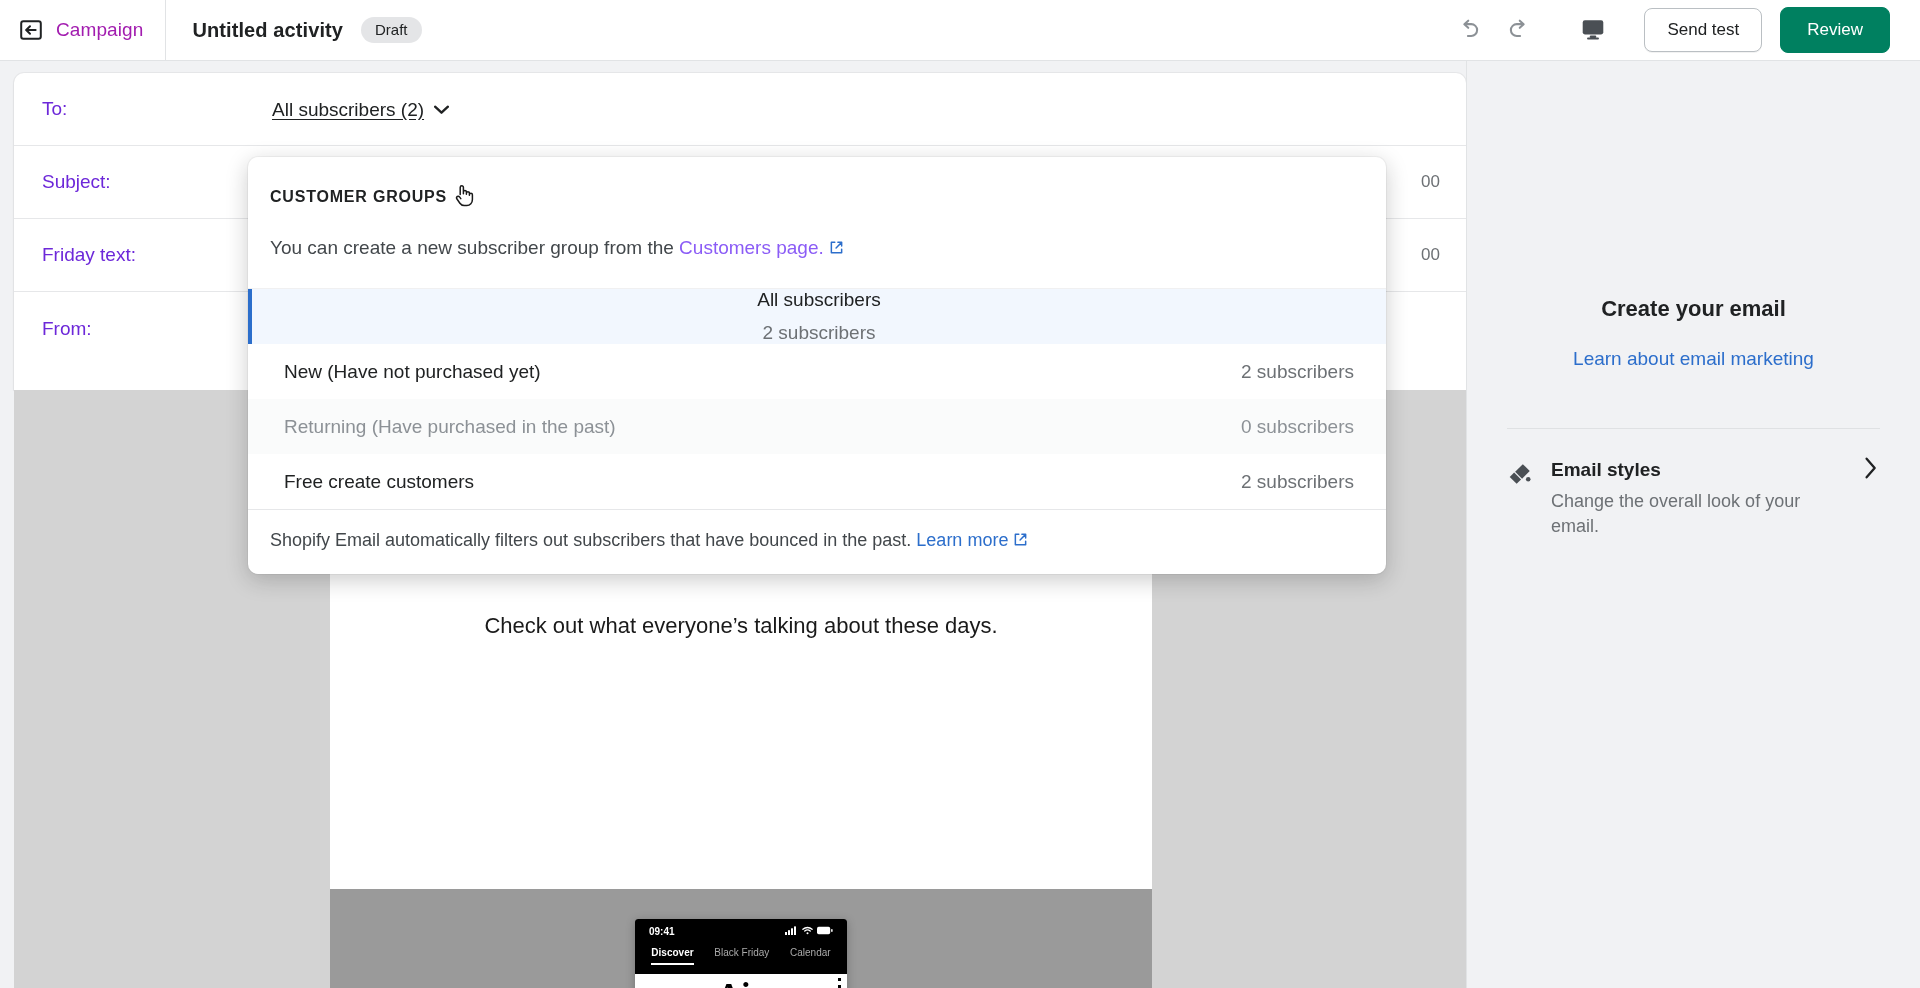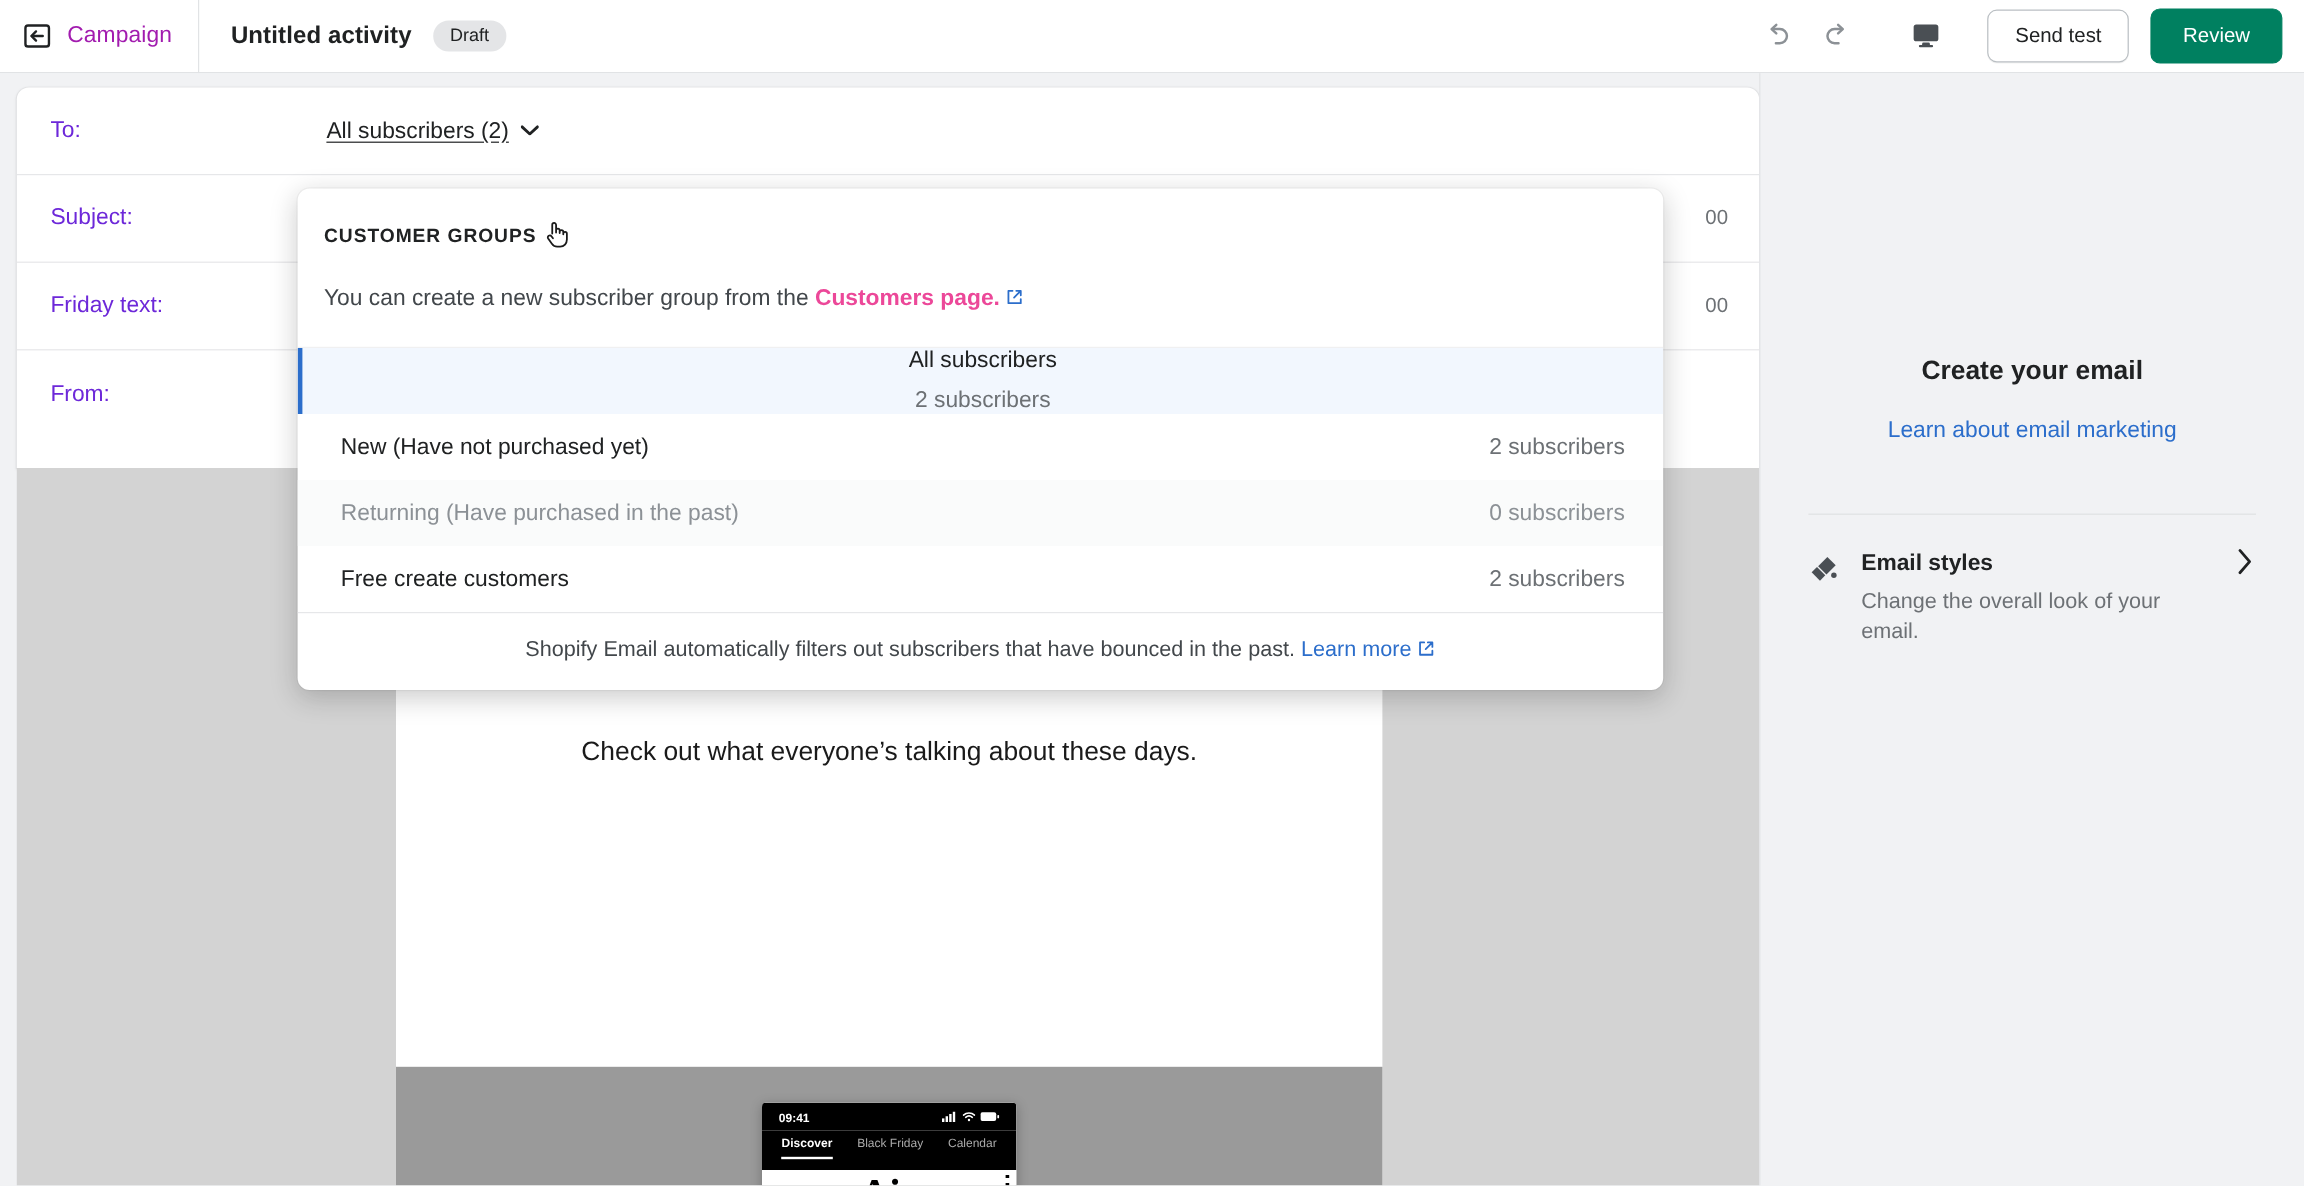--- a/index.html
+++ b/index.html
@@ -22,21 +22,21 @@
   .tb-left { display: flex; align-items: center; height: 61px; padding-left: 18px; padding-right: 22px; border-right: 1px solid #e1e3e5; }
   .back-icon { width: 26px; height: 26px; display: inline-flex; align-items: center; justify-content: center; }
   .back-icon svg { display:block; }
   .campaign-label { font-size: 19px; color: #a21caf; margin-left: 12px; letter-spacing: .1px; }
   .tb-mid { display: flex; align-items: center; padding-left: 26px; gap: 18px; }
   .activity-title { font-size: 20px; font-weight: 700; color: #202223; letter-spacing: .1px; }
   .draft-badge {
     background: #e4e5e7; color: #202223;
     font-size: 15px; padding: 4px 14px 5px; border-radius: 14px;
   }
-  .tb-right { margin-left: auto; display: flex; align-items: center; gap: 0; padding-right: 18px; }
+  .tb-right { margin-left: auto; display: flex; align-items: center; gap: 0; padding-right: 30px; }
   .icon-btn {
     width: 42px; height: 42px; border-radius: 8px; background: transparent; border: none;
     display: inline-flex; align-items: center; justify-content: center; cursor: pointer;
   }
   .icon-btn.undo { margin-right: 8px; }
   .icon-btn.redo { margin-right: 32px; }
   .icon-btn.device { margin-right: 30px; }
   .btn-secondary {
     background: #ffffff; border: 1px solid #babfc3; border-radius: 8px;
     font-size: 17px; color: #202223; padding: 11px 22px; cursor: pointer;
@@ -142,38 +142,37 @@
     position: absolute; left: 248px; top: 96px; width: 1138px;
     background: #ffffff; border-radius: 10px;
     box-shadow: 0 0 0 1px rgba(0,0,0,.04), 0 6px 22px rgba(23,24,24,.22);
     overflow: hidden; z-index: 50;
   }
   .pop-head {
     font-size: 16px; font-weight: 700; letter-spacing: .8px; color: #202223;
     padding: 26px 0 0 22px; display: flex; align-items: center;
   }
   .pop-desc { font-size: 19px; color: #42474b; padding: 26px 22px 28px; }
-  .pop-desc a { color: #ec4899; text-decoration: none; cursor: pointer; font-weight: bold; }
+  .pop-desc a { color: #8b5cf6; text-decoration: none; cursor: pointer; }
   .ext-icon { display: inline-block; margin-left: 5px; vertical-align: -1px; }
   .pop-list { border-top: 1px solid #f0f0f1; }
   .pop-item {
     position: relative; display: flex; align-items: center; justify-content: space-between;
     height: 55px; padding: 0 32px 0 36px; font-size: 19px; color: #202223; cursor: pointer;
   }
   .pop-item.selected { background: #f2f7fe; flex-direction: column; }
   .pop-item.selected::before {
     content: ""; position: absolute; left: 0; top: 0; width: 4px; height: 100%; background: #2c6ecb;
   }
   .pop-item.disabled { background: #fafbfb; color: #8c9196; cursor: default; }
   .pop-item .count { font-size: 19px; color: #6d7175; }
   .pop-item.disabled .count { color: #8c9196; }
   .pop-foot {
     border-top: 1px solid #e6e7e9; font-size: 18px; color: #42474b;
     padding: 20px 22px 22px;
-    text-align: center;
   }
   .pop-foot a { color: #2c6ecb; text-decoration: none; cursor: pointer; }
 
   .cursor-hand { margin-left: 6px; display: inline-block; }
 </style>
 </head>
 <body>
 
 <div class="app">
 

